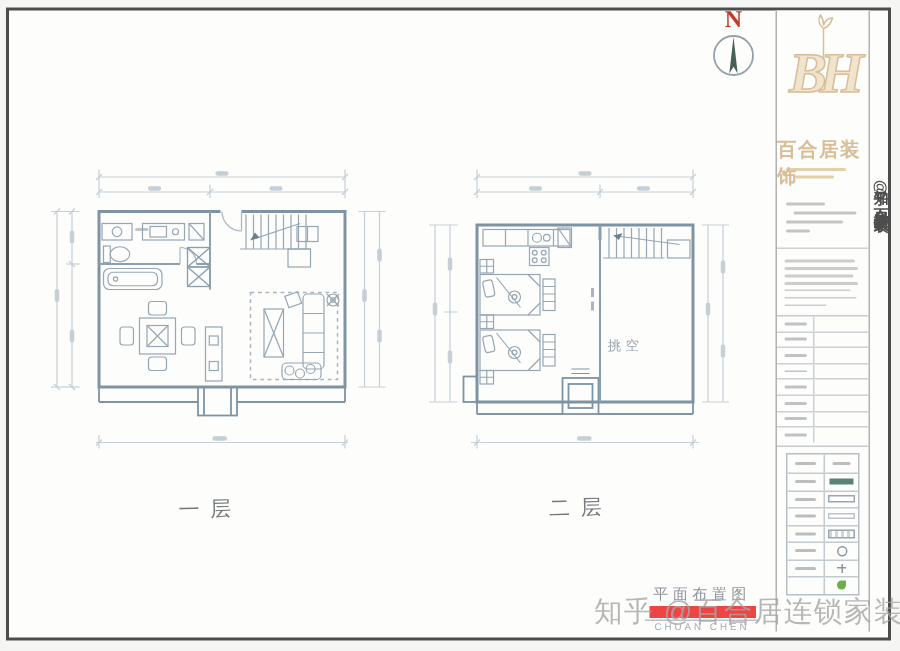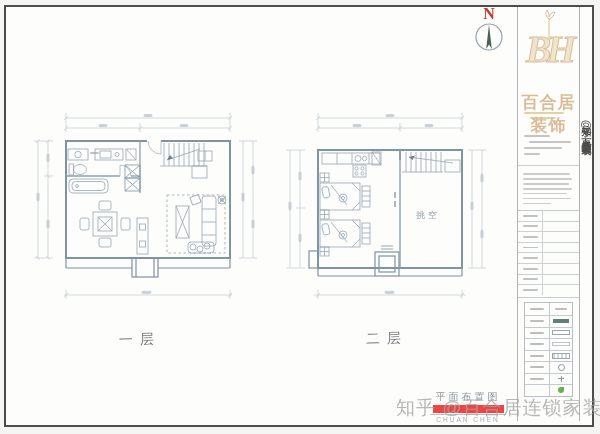--- a/index.html
+++ b/index.html
@@ -13,38 +13,38 @@
 
   
   svg.plan{position:absolute;z-index:2;}
   .plan1{left:20px;top:108px;}
   .plan2{left:265px;top:108px;}
 
   .plan-caption{position:absolute;width:70px;text-align:center;font-size:14px;color:#5f6468;
     letter-spacing:7px;z-index:3;transform:rotate(-1.5deg);opacity:.85;}
   .cap1{left:105px;top:331px;}
   .cap2{left:352px;top:330px;}
-  .void-label{position:absolute;left:405px;top:209px;width:46px;text-align:center;font-size:9px;
+  .void-label{position:absolute;left:405px;top:224px;width:46px;font-size:9px;
     color:#9aa4ad;letter-spacing:3px;z-index:3;}
 
   
   .drawing-caption{position:absolute;left:420px;top:386px;width:96px;text-align:center;z-index:3;}
   .dc-title{display:inline-block;font-size:10px;color:#8d949b;letter-spacing:3px;padding:0 3px 1px;border-bottom:8px solid #ef4444;}
   .dc-rule{height:1px;background:#b9c2ca;margin:1px 10px 1px;}
   .dc-sub{font-size:6.5px;color:#a3acb4;letter-spacing:2px;}
 
   
   .titleblock{position:absolute;left:517px;top:7px;width:61px;height:414px;z-index:2;
     border-left:1px solid #b2b2b2;border-right:1px solid #b2b2b2;background:#fdfdfc;overflow:hidden;}
   .tb-logo{height:84px;position:relative;text-align:center;}
   .tb-logo .monogram{position:absolute;left:0;right:0;top:20px;font-family:"Liberation Serif",serif;
     font-style:italic;font-weight:bold;font-size:38px;letter-spacing:-5px;color:#f0e4cd;
     -webkit-text-stroke:1px #d8bd97;}
   .tb-logo svg{position:absolute;left:24px;top:2px;}
-  .tb-company{height:15px;text-align:center;font-size:17px;color:#d8bd97;letter-spacing:1px;font-weight:bold;}
+  .tb-company{height:15px;font-size:13px;color:#d8bd97;letter-spacing:1px;font-weight:bold;}
   .tb-tan{height:20px;padding:3px 6px 0;}
   .bar{height:2px;border-radius:1px;}
   .tan-bar{background:#e4cfab;margin:3px 0;}
   .gray-bar{background:#c4c4c4;margin:4px 0;}
   .tb-contact{height:34px;padding:2px 6px 0;border-bottom:1px solid #d0d0d0;}
   .tb-para{height:40px;padding:4px 5px 0;border-bottom:1px solid #c6cbd0;}
   .para-bar{height:1.5px;background:#cccccc;margin:3.4px 0;border-radius:1px;}
   .tb-form{height:86px;border-bottom:1px solid #c6cbd0;}
   .form-row{height:9.6px;border-bottom:1px solid #ccd1d5;display:flex;}
   .form-row:last-child{border-bottom:none;}

